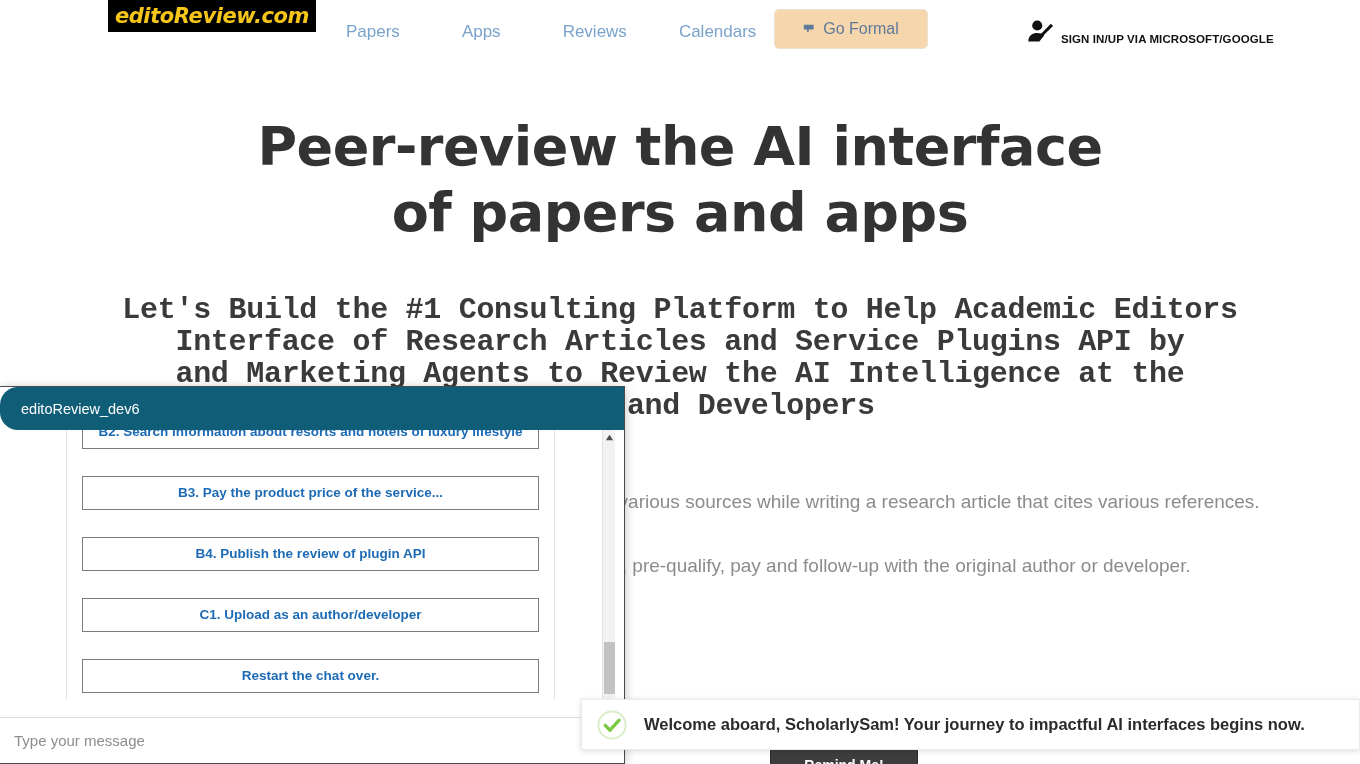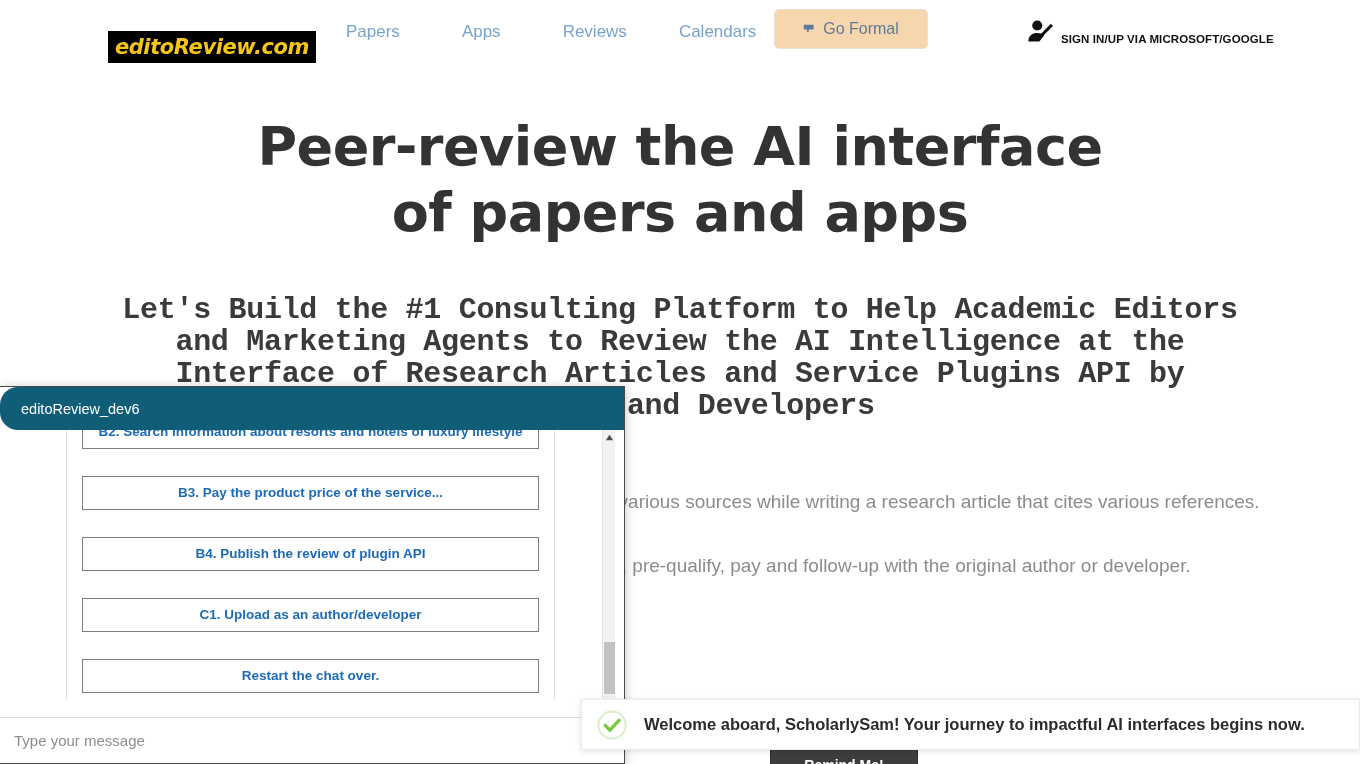--- a/index.html
+++ b/index.html
@@ -12,21 +12,21 @@
   }
 
   
   .site-header {
     position: absolute; top: 0; left: 0;
     width: 1360px; height: 66px;
     background: #ffffff;
     display: flex; align-items: center;
   }
   .logo {
-    position: absolute; left: 108px; top: 31px;
+    position: absolute; left: 108px; top: 0;
     width: 208px; height: 32px;
     background: #000000;
     display: flex; align-items: center; justify-content: center;
   }
   .logo-text {
     color: #f5c518;
     font-family: "DejaVu Sans", sans-serif;
     font-weight: bold; font-style: italic;
     font-size: 21px; letter-spacing: -0.4px;
     white-space: nowrap;
@@ -292,22 +292,22 @@
 
 <div class="hero">
   <h1 class="hero-title">
     <span>Peer-review the AI interface</span>
     <span class="line2">of papers and apps</span>
   </h1>
 </div>
 
 <h2 class="hero-sub">
   <span class="sline">Let's Build the #1 Consulting Platform to Help Academic Editors</span>
+  <span class="sline">Interface of Research Articles and Service Plugins API by</span>
   <span class="sline">and Marketing Agents to Review the AI Intelligence at the</span>
-  <span class="sline">Interface of Research Articles and Service Plugins API by</span>
   <span class="sline">Authors and Developers</span>
 </h2>
 
 <div class="body-copy">
   <p>Imagine an AI prompt that orchestrates an interface among various sources while writing a research article that cites various references.</p>
   <p>Like usual conversations, but in a format where you can cite, pre-qualify, pay and follow-up with the original author or developer.</p>
 </div>
 
 <div class="remind-btn">
   <span>Remind Me!</span>

